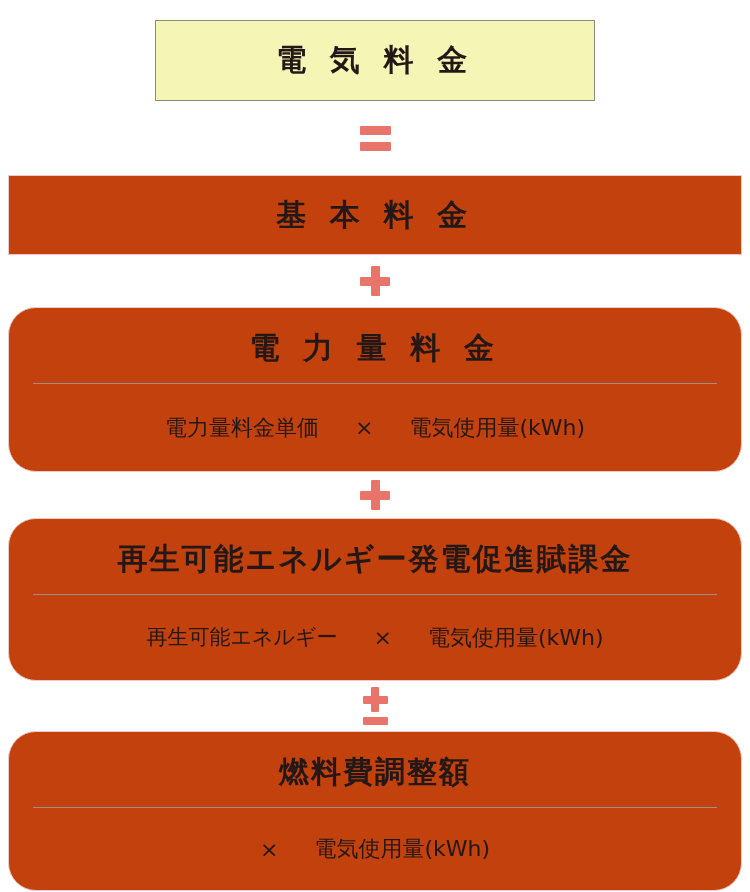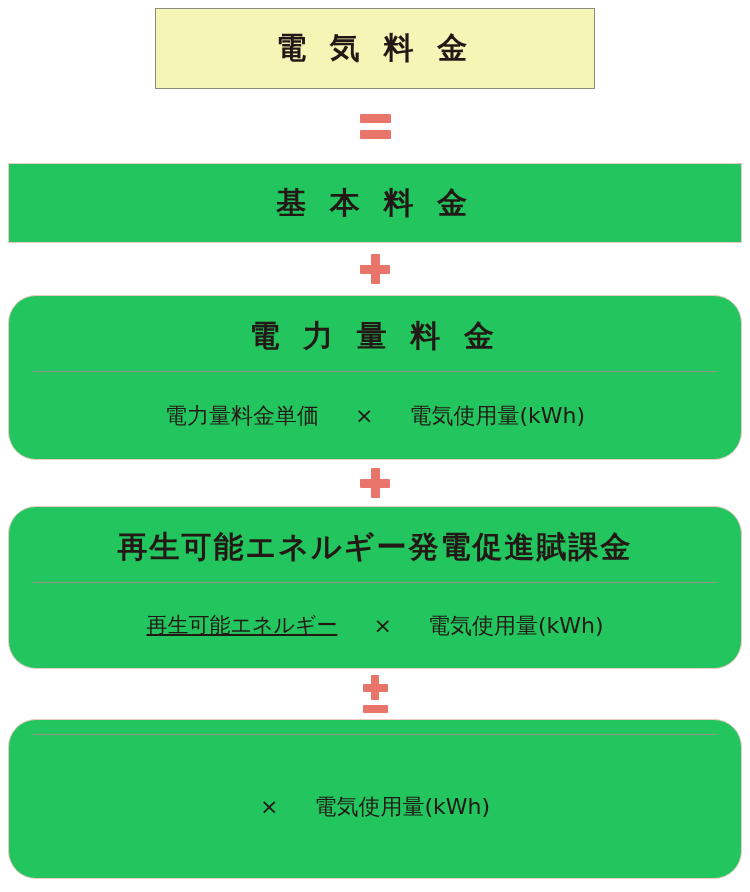--- a/index.html
+++ b/index.html
@@ -6,21 +6,21 @@
   html, body { background: #ffffff; }
   body {
     width: 750px;
     height: 892px;
     font-family: "DejaVu Sans", sans-serif;
     color: #231815;
     overflow: hidden;
   }
   .diagram {
     width: 750px;
-    padding-top: 8px;
+    padding-top: 20px;
     display: flex;
     flex-direction: column;
     align-items: center;
   }
   
   .title-box {
     width: 440px;
     height: 81px;
     background: #f5f5b6;
     border: 1px solid #8c8c7d;
@@ -59,21 +59,21 @@
     background: #e8746a; border-radius: 1px;
   }
   .pm { display: flex; flex-direction: column; align-items: center; gap: 5px; }
   .pm .plus { width: 25px; height: 25px; }
   .pm .plus::before { height: 8px; margin-top: -4px; }
   .pm .plus::after  { width: 8px;  margin-left: -4px; }
   .pm .bar { width: 25px; height: 8px; }
   
   .pink-box {
     width: 734px;
-    background: #22c55e;
+    background: #c2410c;
     border: 1px solid #f0c9c6;
   }
   .pink-box.simple {
     height: 80px;
     display: flex;
     align-items: center;
     justify-content: center;
   }
   .pink-box.composite { display: flex; flex-direction: column; border-radius: 28px; }
   .composite .heading { padding-top: 20px; }
@@ -85,21 +85,21 @@
     flex: 1;
     display: flex;
     align-items: center;
     justify-content: center;
     gap: 36px;
     font-size: 22px;
     color: #231815;
     white-space: nowrap;
   }
   .formula .left2 { text-align: center; line-height: 1.4; font-size: 21px; }
-  .formula .left2 span { display: block; text-decoration: underline; }
+  .formula .left2 span { display: block; }
   #box-energy    { height: 165px; }
   #box-renewable { height: 163px; }
   #box-fuel      { height: 160px; }
 </style>
 </head>
 <body>
 
 <div class="diagram">
 
   <div class="title-box">
@@ -148,20 +148,21 @@
   </div>
 
   <div class="op-row pmr">
     <div class="pm" aria-label="±">
       <div class="plus"></div>
       <div class="bar"></div>
     </div>
   </div>
 
   <div class="pink-box composite" id="box-fuel">
+    <div class="heading tight">燃料費調整額</div>
     <div class="divider"></div>
     <div class="formula">
       <span>×</span>
       <span>電気使用量(kWh)</span>
     </div>
   </div>
 
 </div>
 
 </body></html>

